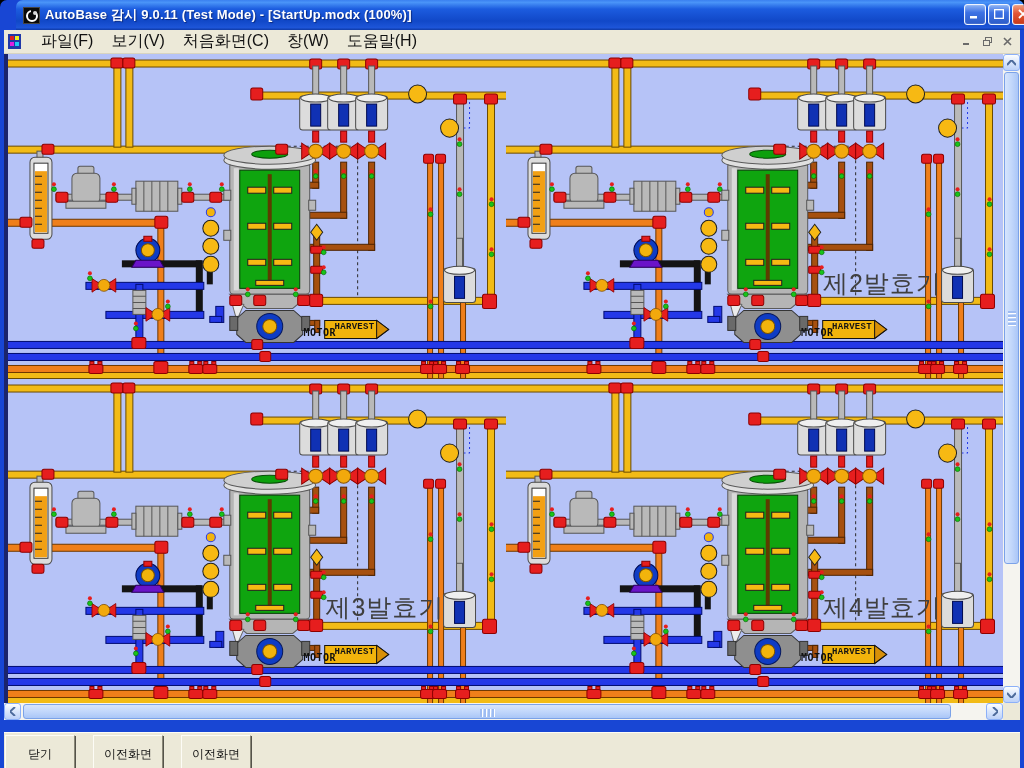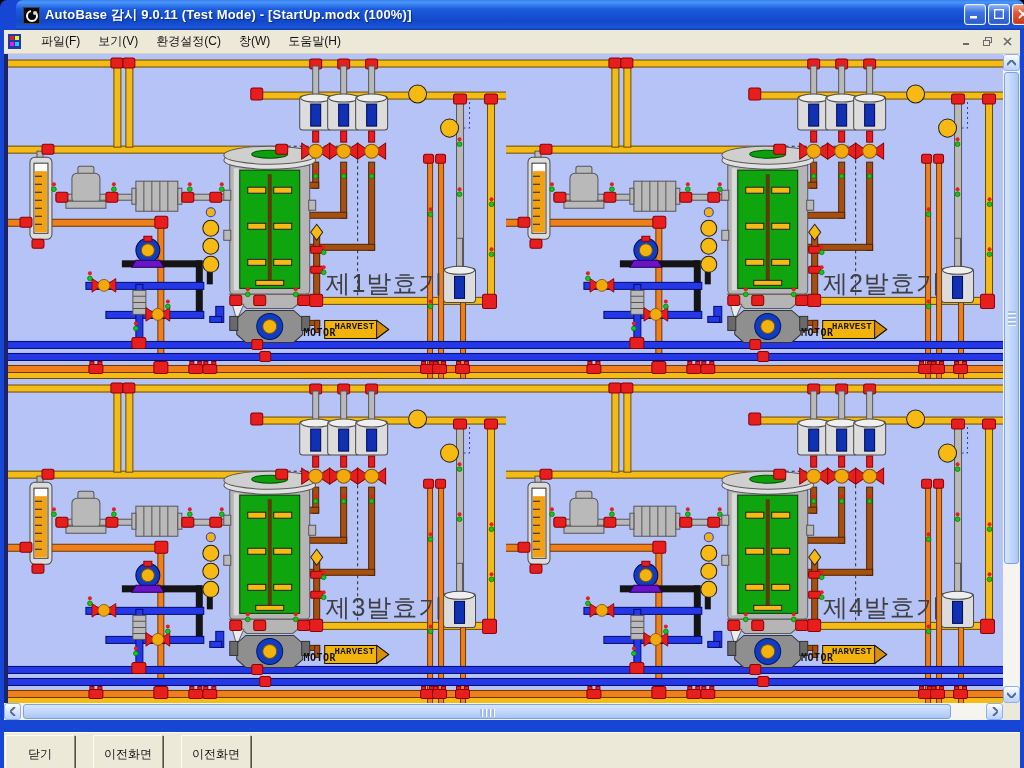--- a/index.html
+++ b/index.html
@@ -17,21 +17,21 @@
   .title-text{color:#fff;font-size:13px;font-weight:bold;text-shadow:1px 1px 1px #0a2a80;white-space:nowrap;letter-spacing:.2px;}
   .win-btns{position:absolute;right:6px;top:4px;display:flex;gap:2px;}
   .wbtn{width:22px;height:21px;border-radius:3px;border:1px solid #eef4ff;color:#fff;font-size:12px;line-height:19px;text-align:center;
     background:linear-gradient(180deg,#8fb4f4 0%,#3d72e4 40%,#2d5cc8 100%);box-shadow:inset 0 0 1px #fff;cursor:default;}
   .wbtn.close{background:linear-gradient(180deg,#f0a080 0%,#e25434 45%,#c83a18 100%);}
   .wbtn svg{display:block;margin:4px auto 0;}
 
   
   .menubar{position:absolute;left:4px;top:30px;width:1016px;height:24px;background:#ece9d8;display:flex;align-items:center;border-bottom:1px solid #d8d4c0;}
   .mdi-icon{width:16px;height:15px;margin:0 8px 0 4px;display:inline-block;position:relative;flex:0 0 auto;}
-  .menu-item{font-size:12px;color:#111;padding:3px 9px;cursor:default;}
+  .menu-item{font-size:16px;color:#111;padding:3px 9px;cursor:default;}
   .mdi-btns{position:absolute;right:4px;top:3px;display:flex;gap:3px;}
   .mbtn{width:17px;height:16px;text-align:center;color:#5a5a5a;font-size:10px;line-height:14px;background:#ece9d8;border:1px solid #ece9d8;cursor:default;}
   .mbtn svg{display:block;margin:3px auto 0;}
 
   
   .client{position:absolute;left:4px;top:54px;width:1016px;height:666px;background:#ece9d8;}
   .diagram{position:absolute;left:0;top:0;width:999px;height:649px;background:#b6c3f7;border-left:4px solid #1b246c;
     display:grid;grid-template-columns:1fr 1fr;grid-template-rows:1fr 1fr;overflow:hidden;}
   .tile{position:relative;overflow:hidden;}
   .tile svg.tilesvg{position:absolute;left:0;top:0;width:100%;height:100%;}
@@ -113,21 +113,21 @@
       <svg width="16" height="15">
           <rect x="0" y="0" width="13" height="15" fill="#2038a8"></rect>
           <rect x="2" y="2" width="4" height="4" fill="#e02020"></rect>
           <rect x="7" y="2" width="4" height="4" fill="#f0f020"></rect>
           <rect x="2" y="8" width="4" height="4" fill="#e020e0"></rect>
           <rect x="7" y="8" width="4" height="4" fill="#20c8f0"></rect>
         </svg>
     </span>
     <span class="menu-item">파일(F)</span>
     <span class="menu-item">보기(V)</span>
-    <span class="menu-item">환경설정(C)</span>
+    <span class="menu-item">처음화면(C)</span>
     <span class="menu-item">창(W)</span>
     <span class="menu-item">도움말(H)</span>
     <div class="mdi-btns">
       <div class="mbtn">
           <svg width="9" height="9">
             <rect x="0" y="6" width="6" height="2" fill="#6a6a6a"></rect>
           </svg>
         </div>
       <div class="mbtn">
           <svg width="9" height="9">
@@ -355,21 +355,20 @@
     </defs>
   </svg>
 
   <div class="client">
     <div class="diagram">
 
       <div class="tile">
         <svg class="tilesvg" viewBox="0 0 498 324" preserveAspectRatio="none">
             <use href="#ferm-tile"></use>
           </svg>
-        <span class="flabel">제1발효기</span>
         <span class="fmotor">MOTOR</span>
         <span class="fharvest">HARVEST</span>
       </div>
 
       <div class="tile">
         <svg class="tilesvg" viewBox="0 0 498 324" preserveAspectRatio="none">
             <use href="#ferm-tile"></use>
           </svg>
         <span class="flabel">제2발효기</span>
         <span class="fmotor">MOTOR</span>

